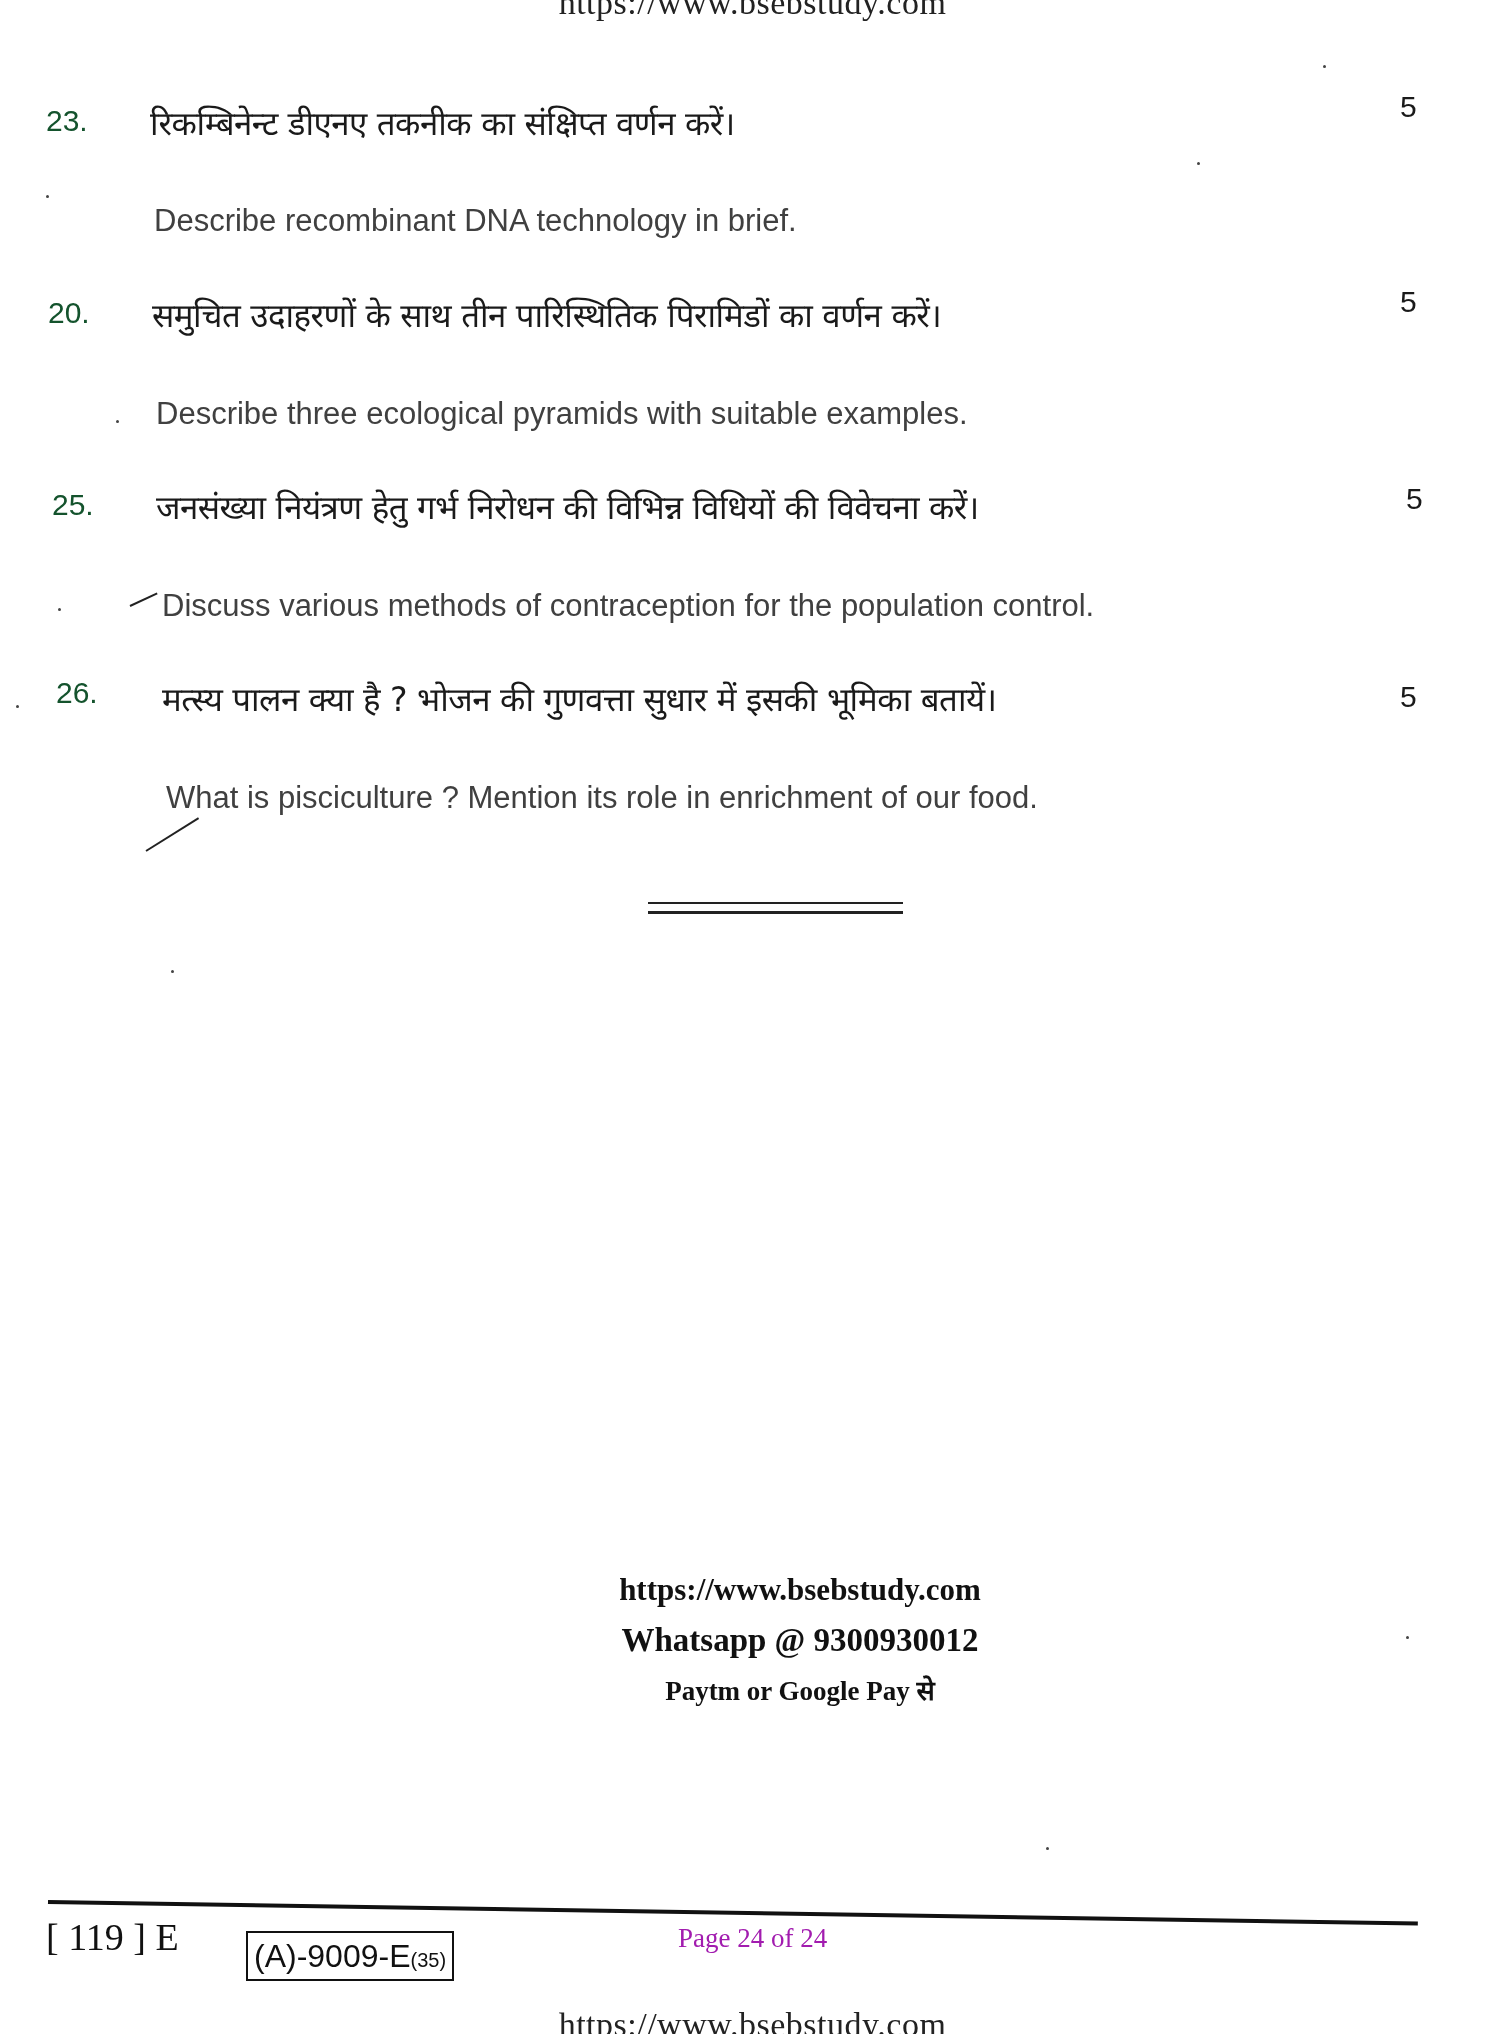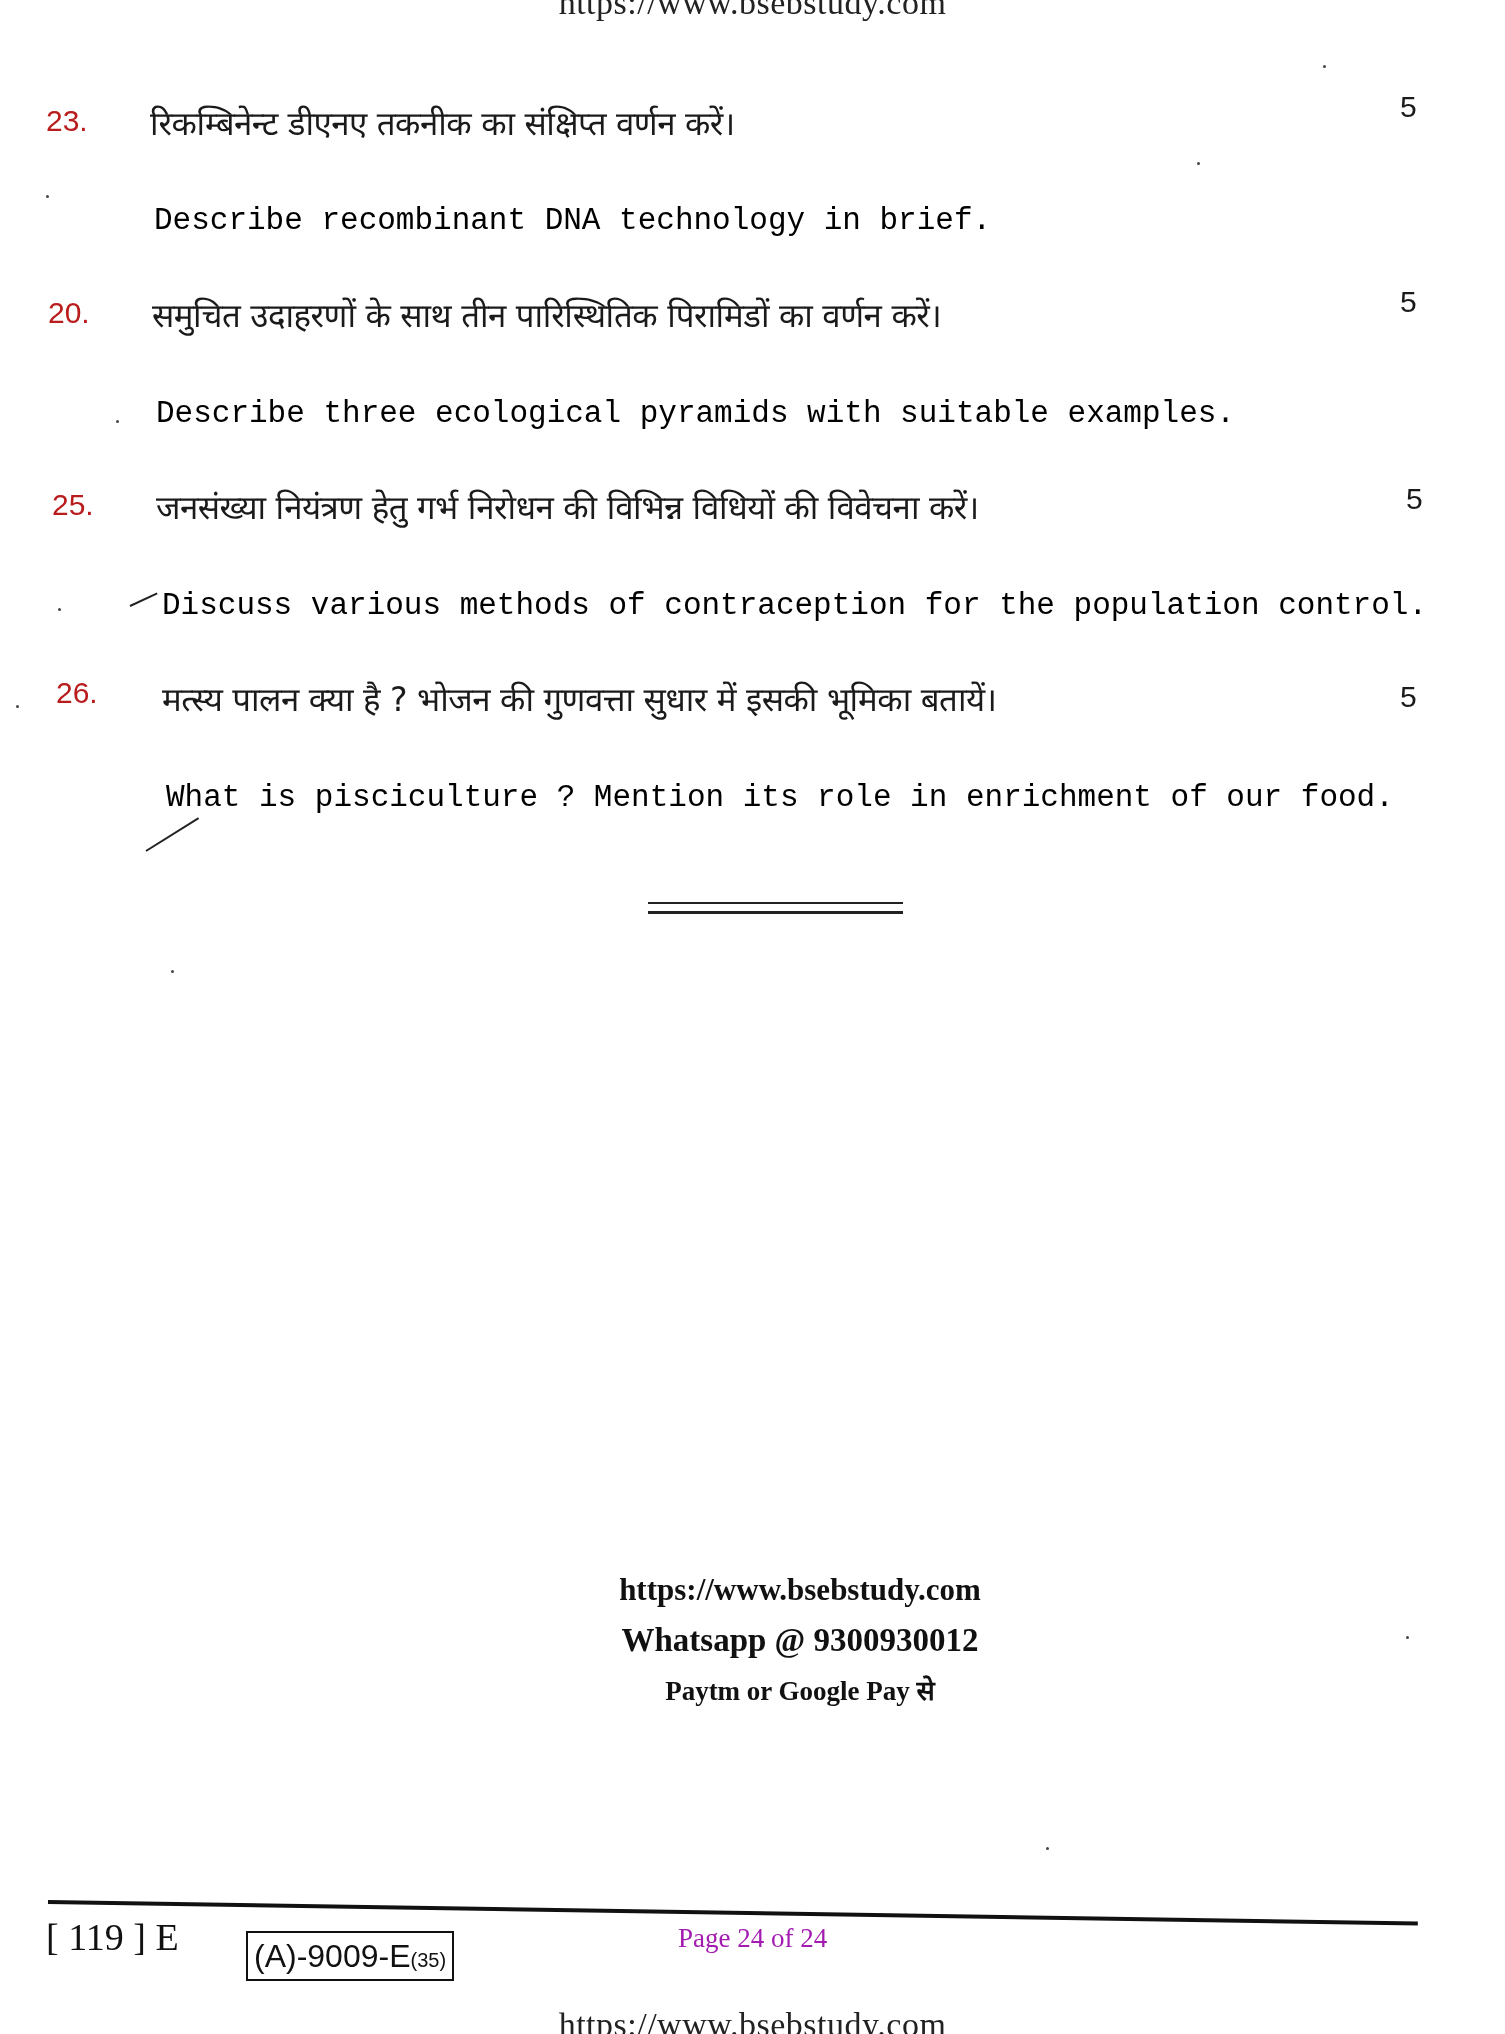--- a/index.html
+++ b/index.html
@@ -30,41 +30,41 @@
 
   .question {
     position: absolute;
     left: 0;
     width: 1505px;
   }
   .q-num {
     position: absolute;
     font-size: 30px;
     font-family: "Liberation Sans", "DejaVu Sans", sans-serif;
-    color: #b91c1c;
+    color: #14532d;
   }
   .q-hindi {
     position: absolute;
     font-size: 33px;
     font-family: "DejaVu Sans", sans-serif;
     color: #1a1a1a;
     white-space: nowrap;
     letter-spacing: -0.5px;
   }
   .q-marks {
     position: absolute;
     font-size: 30px;
     font-family: "Liberation Sans", sans-serif;
     color: #1a1a1a;
   }
   .q-eng {
     position: absolute;
     font-size: 31px;
-    font-family: Liberation Mono, monospace;
-    color: #000000;
+    font-family: Liberation Sans, sans-serif;
+    color: #404040;
     white-space: nowrap;
   }
 
   .divider {
     position: absolute;
     left: 648px;
     width: 255px;
     height: 7px;
     top: 902px;
     border-top: 2px solid #222;

